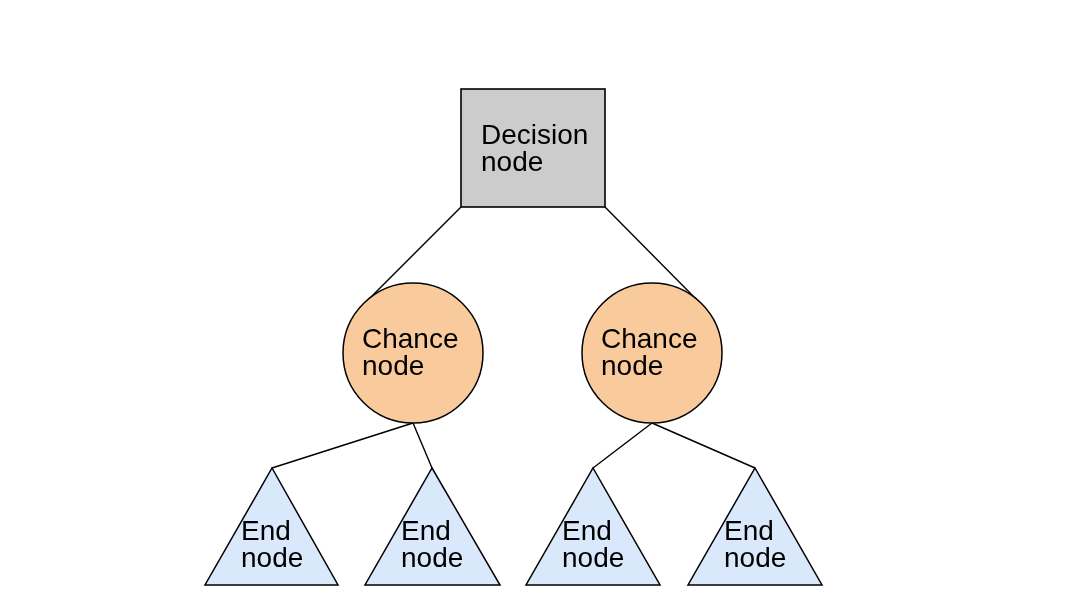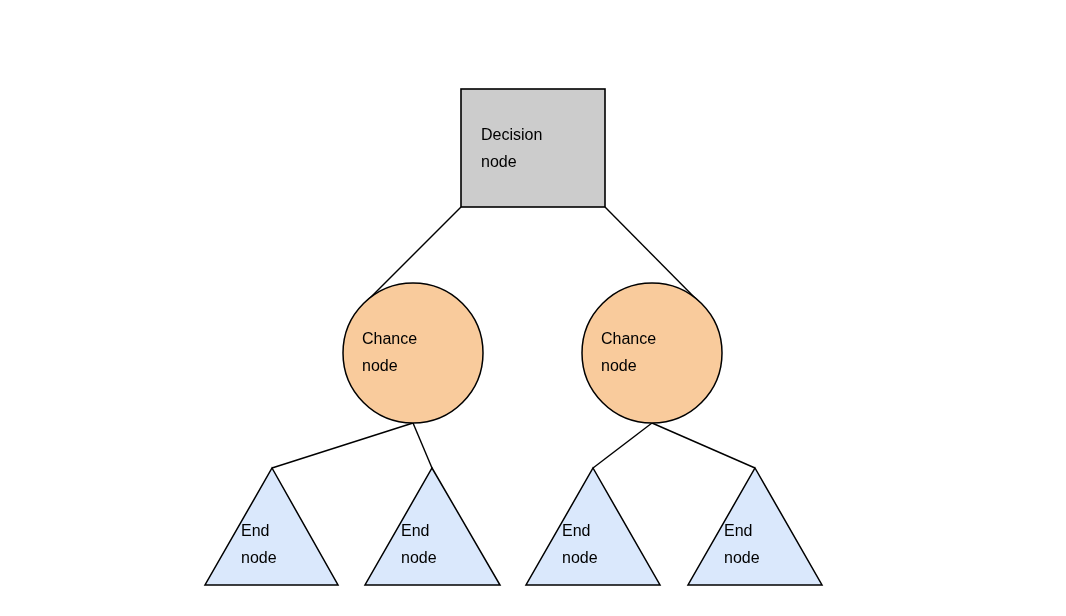--- a/index.html
+++ b/index.html
@@ -27,21 +27,21 @@
   #shape-layer {
     position: absolute;
     left: 0;
     top: 0;
     width: 1066px;
     height: 616px;
   }
   .node-label {
     position: absolute;
     font-family: "Liberation Sans", sans-serif;
-    font-size: 16px;
+    font-size: 28px;
     line-height: 27px;
     color: #000000;
     white-space: pre;
     text-align: left;
     pointer-events: none;
   }
   .decision-label {
     left: 481px;
     top: 121px;
   }

